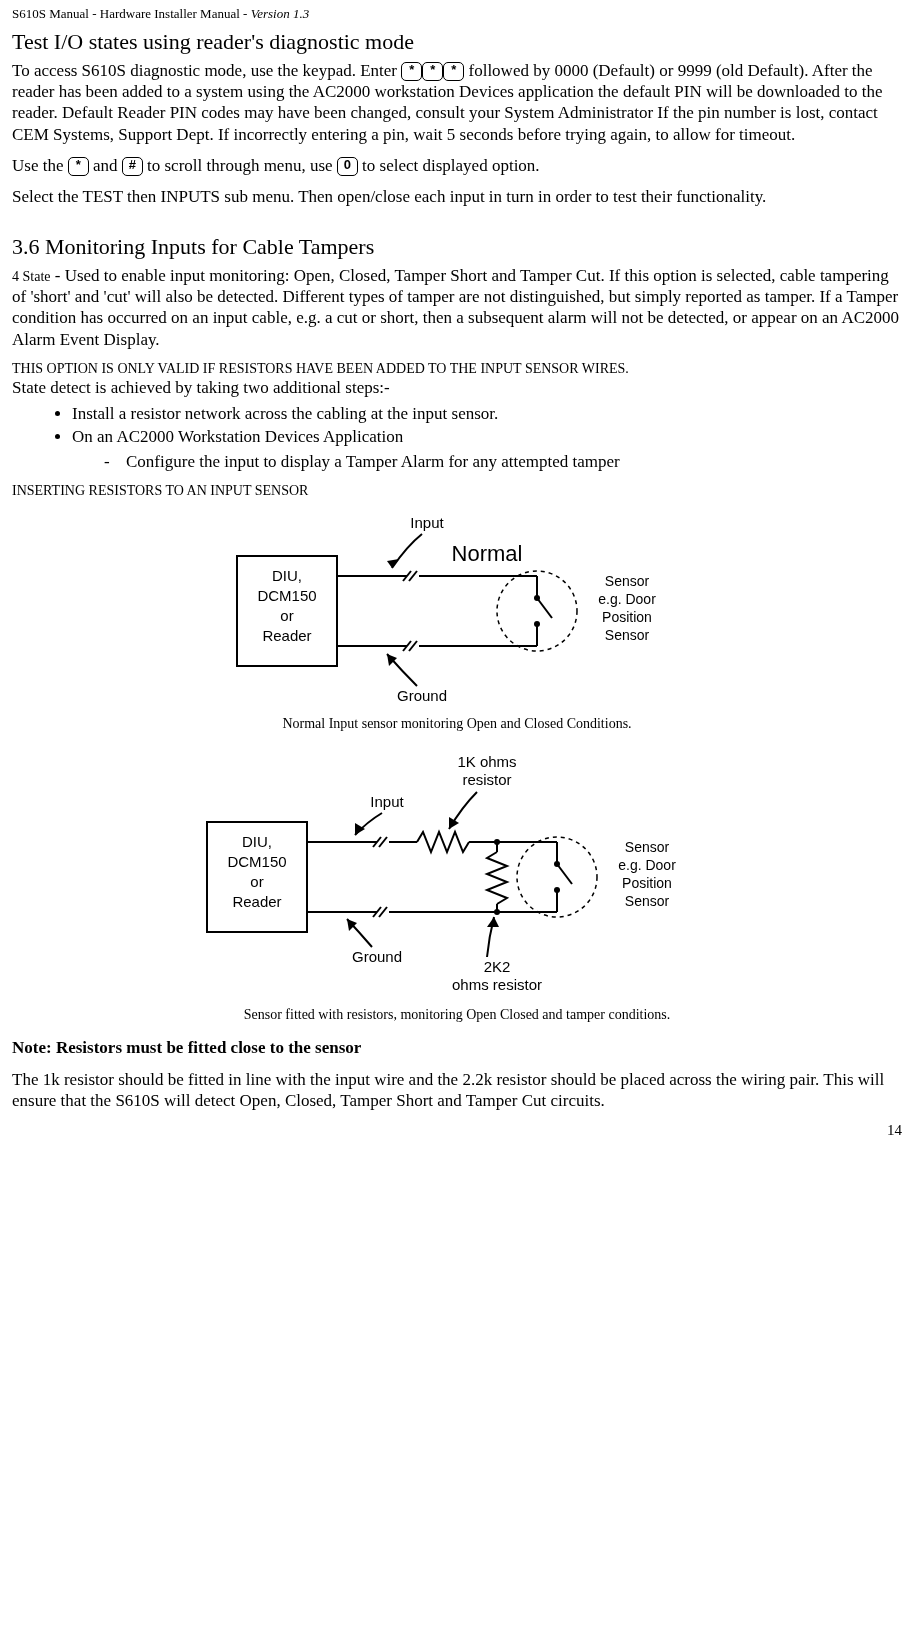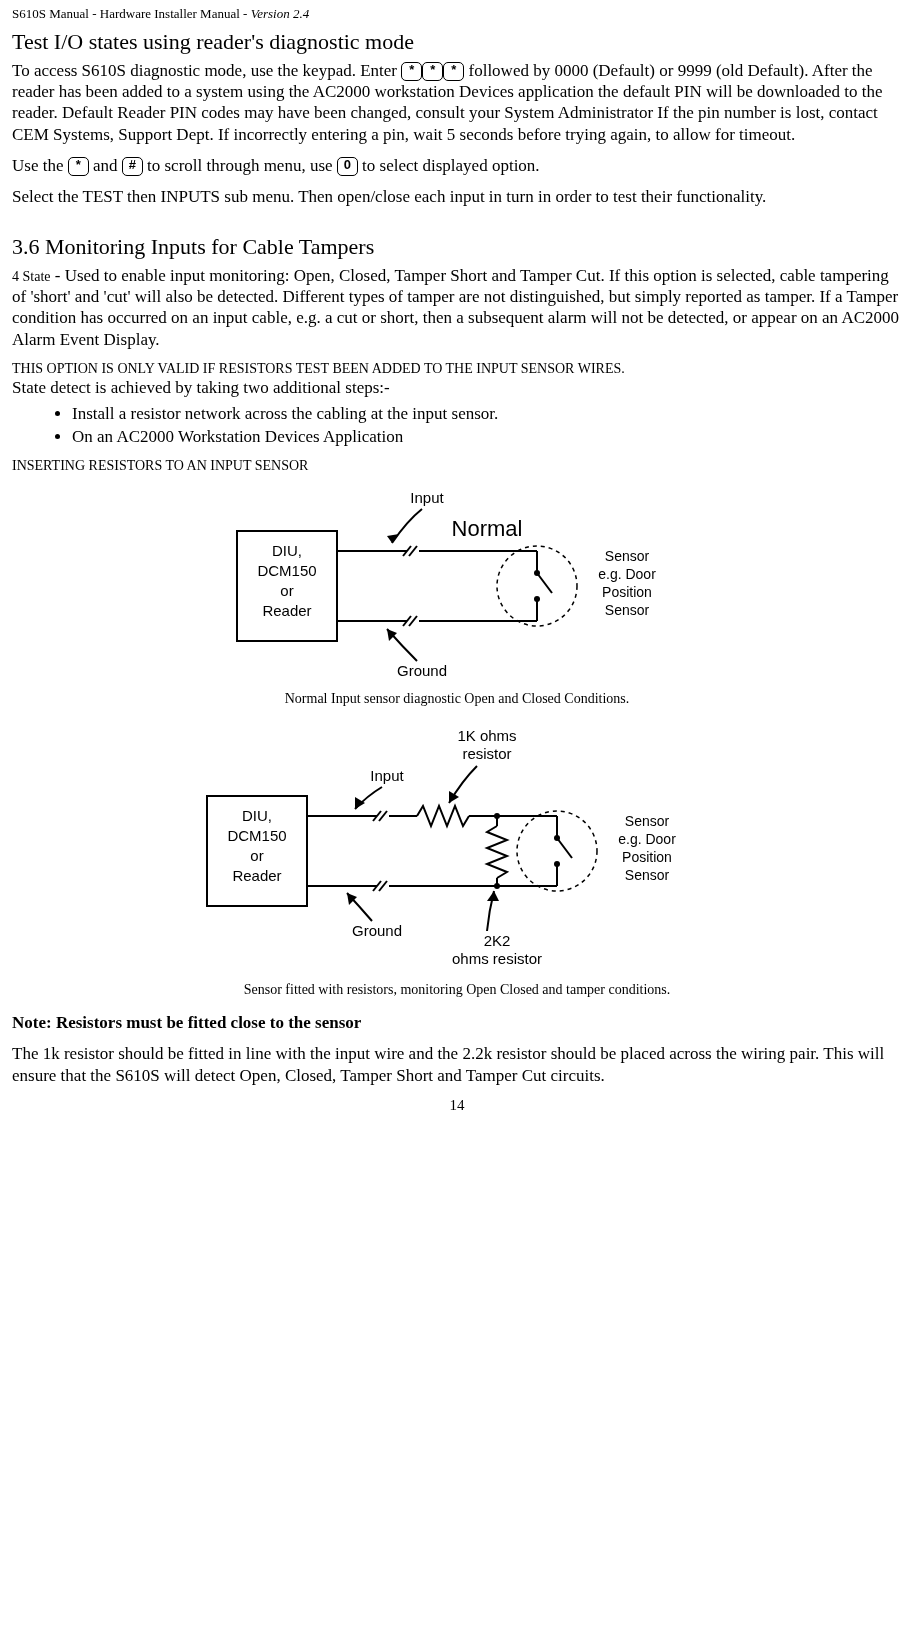--- a/index.html
+++ b/index.html
@@ -48,36 +48,36 @@
 .subsc{font-size:14px;}
 .fig {
   text-align: center;
   margin: 6px 0 4px 0;
 }
 .caption {
   text-align: center;
   font-size: 14px;
   margin: 2px 0 14px 0;
 }
-.pgnum { text-align: center; font-size: 15px; }
+.pgnum { text-align: right; font-size: 15px; }
 strong { font-weight: bold; text-align: center;}
 
 
 .diagram {
   display: inline-block;
   position: relative;
   font-family: Arial, Helvetica, sans-serif;
 }
 svg text { font-family: Arial, Helvetica, sans-serif; }
 </style>
 </head>
 <body>
 
 <div class="page-header">
-  <span>S610S Manual  - Hardware Installer Manual  - </span><span class="ver">Version 2.4</span>
+  <span>S610S Manual  - Hardware Installer Manual  - </span><span class="ver">Version 1.3</span>
 </div>
 
 <h2 class="section-heading">Test I/O states using reader's diagnostic mode</h2>
 
 <p>
   <span>To access S610S diagnostic mode, use the keypad.   Enter </span>
   <span class="key">*</span><span class="key">*</span><span class="key">*</span>
   <span>  followed by 0000 (Default) or 9999 (old Default).  After the reader has been added to a system using the AC2000 workstation Devices application the default PIN  will be downloaded to the reader.  Default Reader PIN codes may have been changed, consult your System Administrator If the pin number is lost, contact CEM Systems, Support Dept.  If incorrectly entering a pin, wait 5 seconds before trying again, to allow for timeout.</span>
 </p>
 
@@ -86,28 +86,29 @@
 </p>
 
 <p>Select the TEST then INPUTS sub menu.  Then open/close each input in turn in order to test their functionality.</p>
 
 <h2 class="numbered">3.6    Monitoring Inputs for Cable Tampers</h2>
 
 <p>
   <span class="subsc">4 State</span><span> - Used to enable input monitoring: Open, Closed, Tamper Short and Tamper Cut.  If  this option is selected, cable tampering of 'short' and 'cut' will also be detected.  Different types of tamper are not distinguished, but simply reported as tamper.  If a Tamper condition has occurred on an input cable, e.g. a cut or short, then a subsequent alarm will not be detected, or appear on an AC2000 Alarm Event Display.</span>
 </p>
 
-<div class="subsc">THIS OPTION IS ONLY VALID IF RESISTORS TEST BEEN ADDED TO THE INPUT SENSOR WIRES.</div>
+<div class="subsc">THIS OPTION IS ONLY VALID IF RESISTORS HAVE BEEN ADDED TO THE INPUT SENSOR WIRES.</div>
 <div>State detect is achieved by taking two additional steps:-</div>
 
 <ul>
   <li>Install a resistor network across the cabling at the input sensor.</li>
   <li>
     <span>On an AC2000 Workstation Devices Application</span>
     <ul>
+      <li><span>Configure the input to display a Tamper Alarm for any attempted tamper</span></li>
     </ul>
   </li>
 </ul>
 
 <div class="subsc">INSERTING RESISTORS TO AN INPUT SENSOR</div>
 
 <div class="fig">
   <svg class="diagram" width="480" height="200">
 
     <rect x="20" y="50" width="100" height="110" fill="none" stroke="#000" stroke-width="2"></rect>
@@ -143,21 +144,21 @@
     <text x="205" y="195" text-anchor="middle" font-size="15">Ground</text>
     <path d="M200 180 Q185 165 170 148" fill="none" stroke="#000" stroke-width="2"></path>
     <polygon points="170,148 180,152 172,160" fill="#000"></polygon>
 
     <text x="410" y="80" text-anchor="middle" font-size="14">Sensor</text>
     <text x="410" y="98" text-anchor="middle" font-size="14">e.g. Door</text>
     <text x="410" y="116" text-anchor="middle" font-size="14">Position</text>
     <text x="410" y="134" text-anchor="middle" font-size="14">Sensor</text>
   </svg>
 </div>
-<div class="caption">Normal Input sensor diagnostic Open and Closed Conditions.</div>
+<div class="caption">Normal Input sensor monitoring Open and Closed Conditions.</div>
 
 <div class="fig">
   <svg class="diagram" width="540" height="250">
 
     <rect x="20" y="75" width="100" height="110" fill="none" stroke="#000" stroke-width="2"></rect>
     <text x="70" y="100" text-anchor="middle" font-size="15">DIU,</text>
     <text x="70" y="120" text-anchor="middle" font-size="15">DCM150</text>
     <text x="70" y="140" text-anchor="middle" font-size="15">or</text>
     <text x="70" y="160" text-anchor="middle" font-size="15">Reader</text>
 

